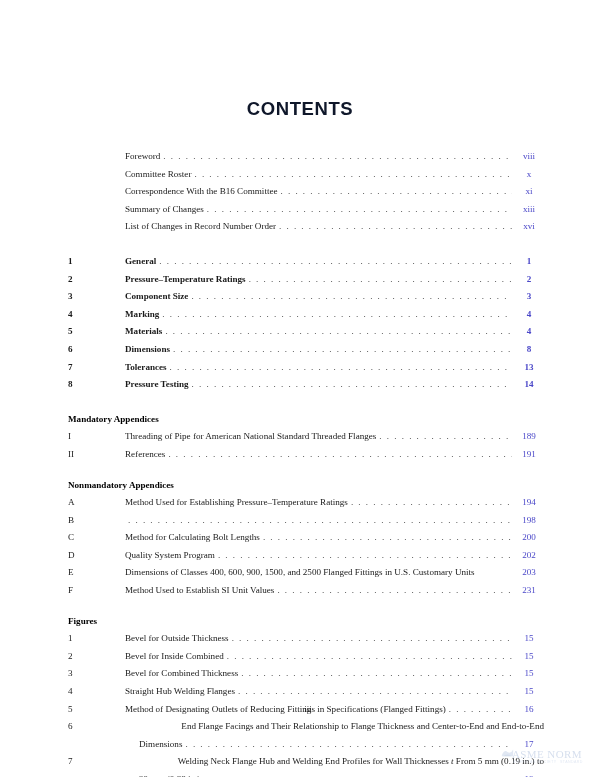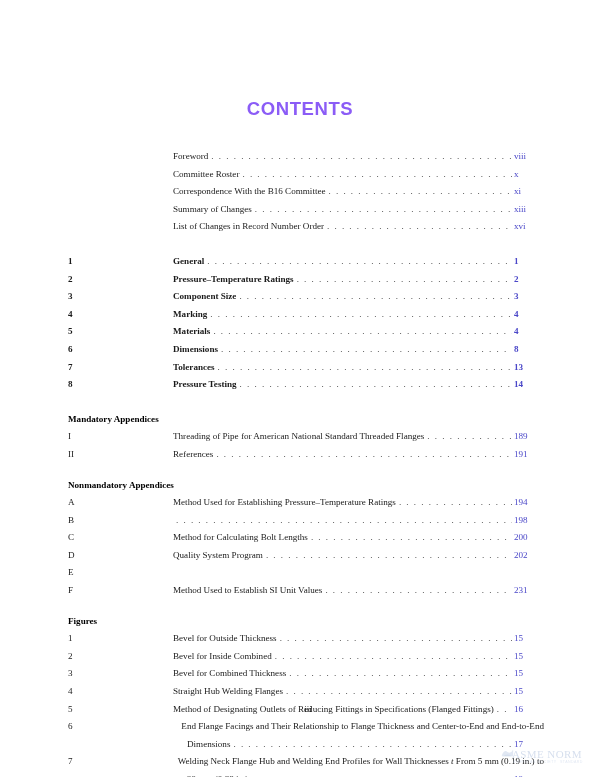--- a/index.html
+++ b/index.html
@@ -27,21 +27,21 @@
   .doc-title {
     position: absolute;
     top: 98px;
     left: 0;
     width: 600px;
     text-align: center;
     font-family: "Liberation Sans", "DejaVu Sans", sans-serif;
     font-weight: bold;
     font-size: 18.5px;
     letter-spacing: 0.6px;
-    color: #8b5cf6;
+    color: #0f172a;
   }
 
   
   .toc {
     position: absolute;
     top: 148px;
     left: 68px;
     width: 476px;
   }
 
@@ -58,42 +58,41 @@
     width: 57px;
     text-align: left;
     white-space: nowrap;
   }
 
   .row .body {
     flex: 1 1 auto;
     min-width: 0;
     display: flex;
     align-items: baseline;
-    margin-left: 48px;
   }
 
   .row .label {
     white-space: nowrap;
   }
 
   .row .leader {
     flex: 1 1 auto;
     min-width: 0;
     overflow: hidden;
     white-space: nowrap;
     margin: 0 2.5px 0 3px;
     color: #222;
     letter-spacing: 1.45px;
     font-size: 9.1px;
   }
 
   .row .pageno {
     flex: 0 0 30px;
     width: 30px;
-    text-align: left;
+    text-align: center;
     color: #4a47c8;
     white-space: nowrap;
   }
 
   
   .row.bold .num,
   .row.bold .label { font-weight: bold; }
   .row.bold .pageno { font-weight: bold; }
 
   
@@ -388,20 +387,25 @@
         <span class="num">D</span>
         <span class="body">
           <span class="label">Quality System Program</span>
           <span class="leader">. . . . . . . . . . . . . . . . . . . . . . . . . . . . . . . . . . . . . . . . . . . . . . . . . . . . . . . . . . . . . . . . . . . . . . . . . . . . . . . . . . . . . . . . . . . . . . . . . . . . . . . . . . . . . . . . . . . . . . . . . . . . . . . . . .</span>
           <span class="pageno">202</span>
         </span>
       </div>
 
       <div class="row full">
         <span class="num">E</span>
+        <span class="body">
+          <span class="label">Dimensions of Classes 400, 600, 900, 1500, and 2500 Flanged Fittings in U.S. Customary Units</span>
+          <span class="leader"></span>
+          <span class="pageno">203</span>
+        </span>
       </div>
 
       <div class="row">
         <span class="num">F</span>
         <span class="body">
           <span class="label">Method Used to Establish SI Unit Values</span>
           <span class="leader">. . . . . . . . . . . . . . . . . . . . . . . . . . . . . . . . . . . . . . . . . . . . . . . . . . . . . . . . . . . . . . . . . . . . . . . . . . . . . . . . . . . . . . . . . . . . . . . . . . . . . . . . . . . . . . . . . . . . . . . . . . . . . . . . . .</span>
           <span class="pageno">231</span>
         </span>
       </div>

